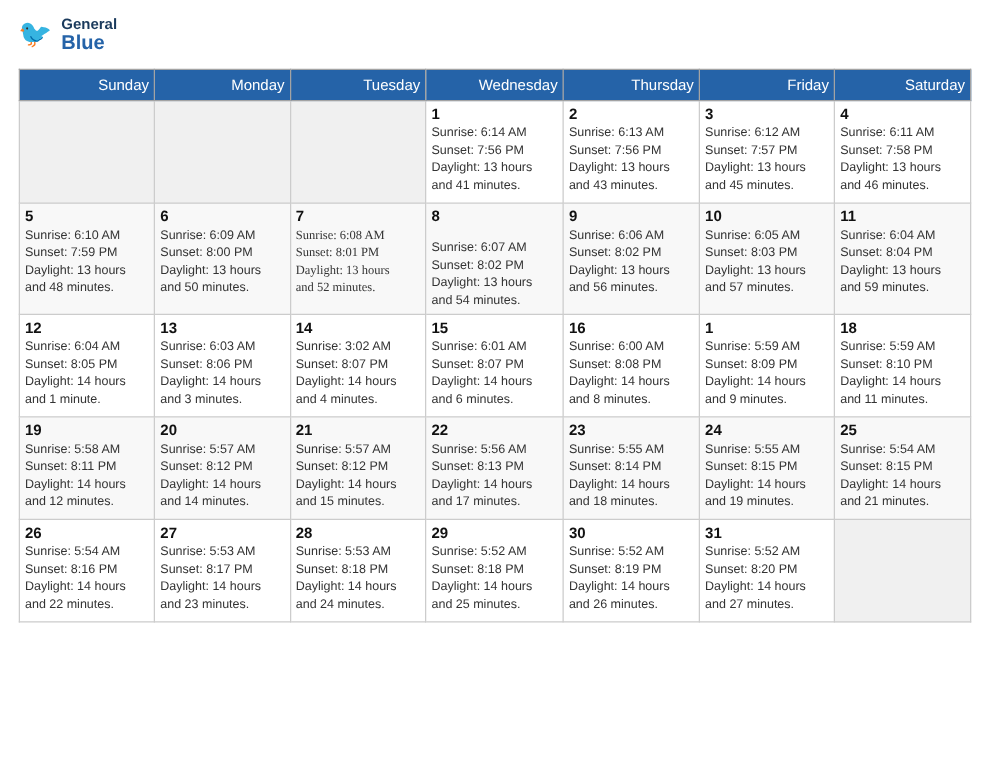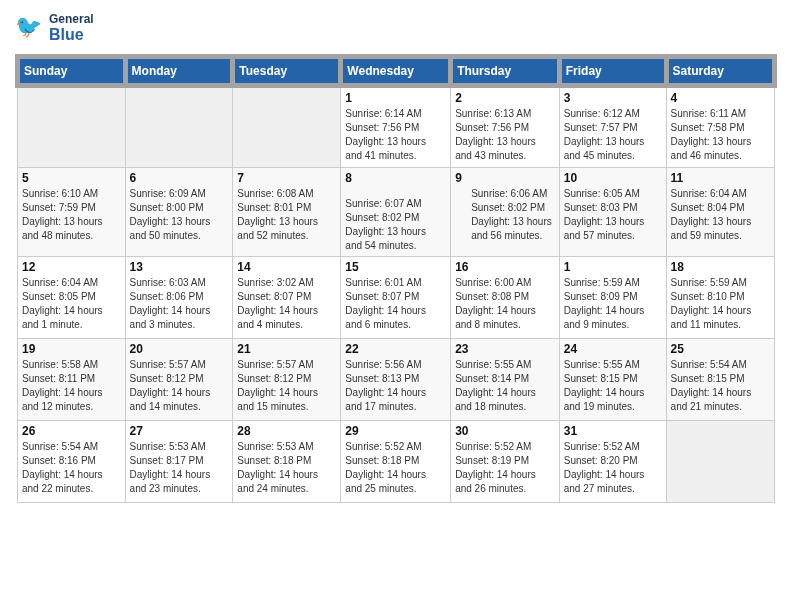--- a/index.html
+++ b/index.html
@@ -43,23 +43,23 @@
     }
     .calendar {
       width: 100%;
       border-collapse: collapse;
       font-size: 11px;
     }
     .calendar thead tr th {
       background-color: #2563a8;
       color: #fff;
       padding: 5px 4px;
-      text-align: left;
-      font-weight: bold;
-      border: 5px solid #a3a3a3;
+      text-align: right;
+      font-weight: normal;
+      border: 1px solid #a3a3a3;
       font-size: 12px;
     }
     .calendar tbody tr td {
       border: 1px solid #ccc;
       vertical-align: top;
       padding: 3px 4px;
       width: 113px;
       height: 82px;
       background: #fff;
     }
@@ -161,35 +161,35 @@
           </td>
           <td>
             <div class="day-num">6</div>
             <div class="day-detail" style="white-space: pre-line;">Sunrise: 6:09 AM
 Sunset: 8:00 PM
 Daylight: 13 hours
 and 50 minutes.</div>
           </td>
           <td>
             <div class="day-num">7</div>
-            <div class="day-detail" style="white-space: pre-line;">Sunrise: 6:08 AM
+            <div class="day-detail" style="white-space: pre-line; font-family: Liberation Serif, serif;">Sunrise: 6:08 AM
 Sunset: 8:01 PM
 Daylight: 13 hours
 and 52 minutes.</div>
           </td>
           <td>
             <div class="day-num">8</div>
             <div class="day-detail" style="white-space: pre-line; margin-top: 12px;">Sunrise: 6:07 AM
 Sunset: 8:02 PM
 Daylight: 13 hours
 and 54 minutes.</div>
           </td>
           <td>
             <div class="day-num">9</div>
-            <div class="day-detail" style="white-space: pre-line; margin-left: 16px;">Sunrise: 6:06 AM
+            <div class="day-detail" style="white-space: pre-line;">Sunrise: 6:06 AM
 Sunset: 8:02 PM
 Daylight: 13 hours
 and 56 minutes.</div>
           </td>
           <td>
             <div class="day-num">10</div>
             <div class="day-detail" style="white-space: pre-line;">Sunrise: 6:05 AM
 Sunset: 8:03 PM
 Daylight: 13 hours
 and 57 minutes.</div>

